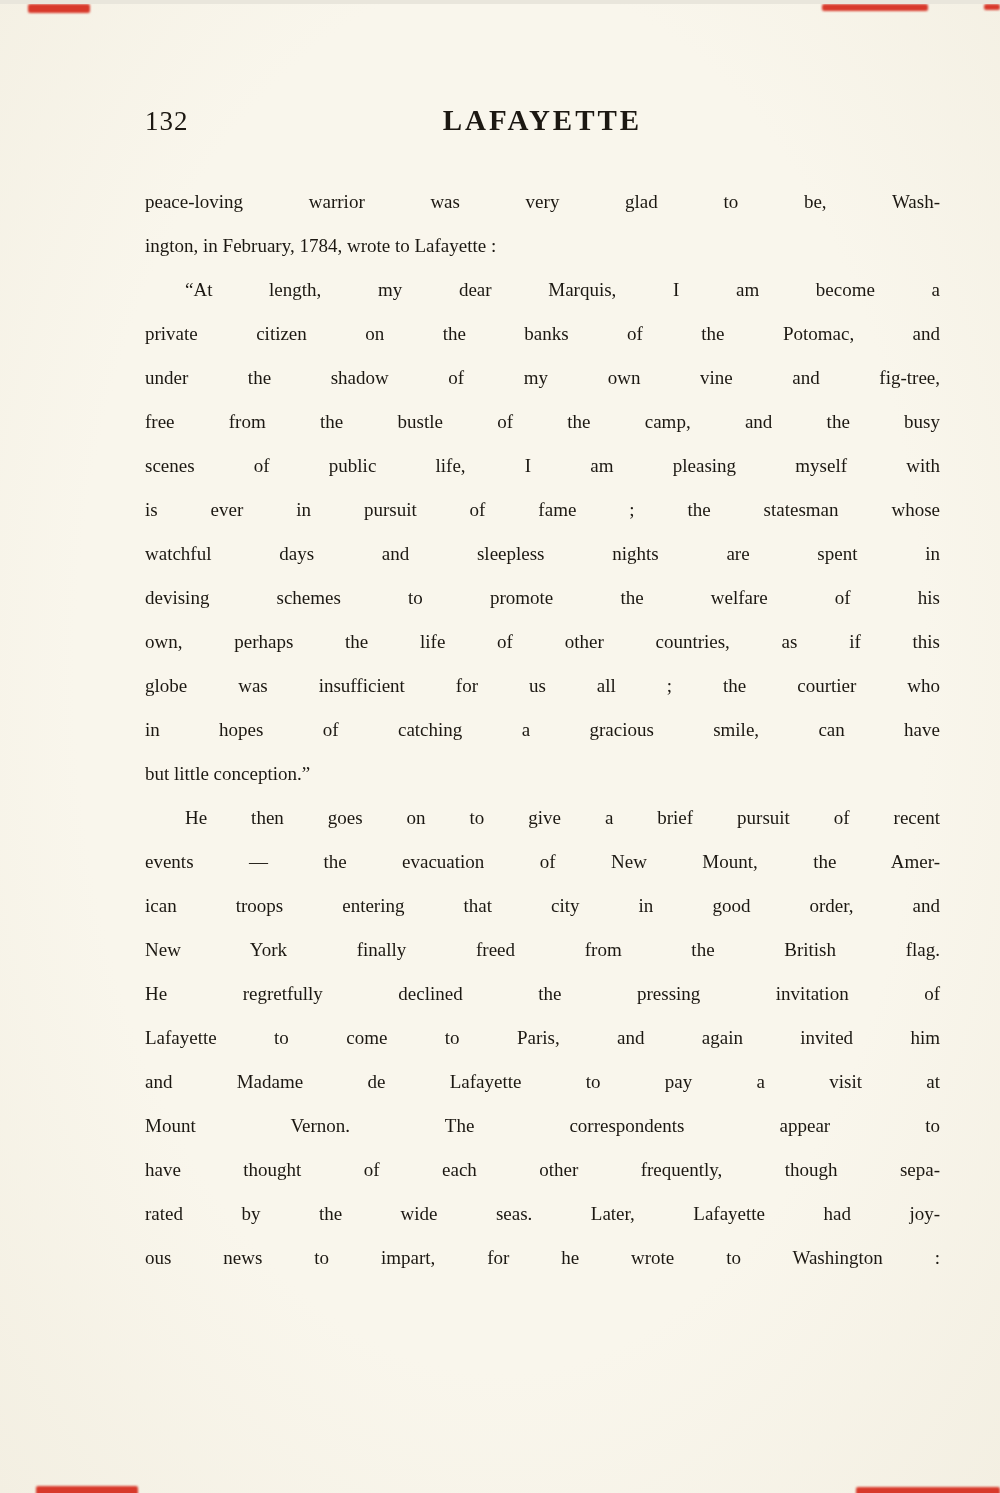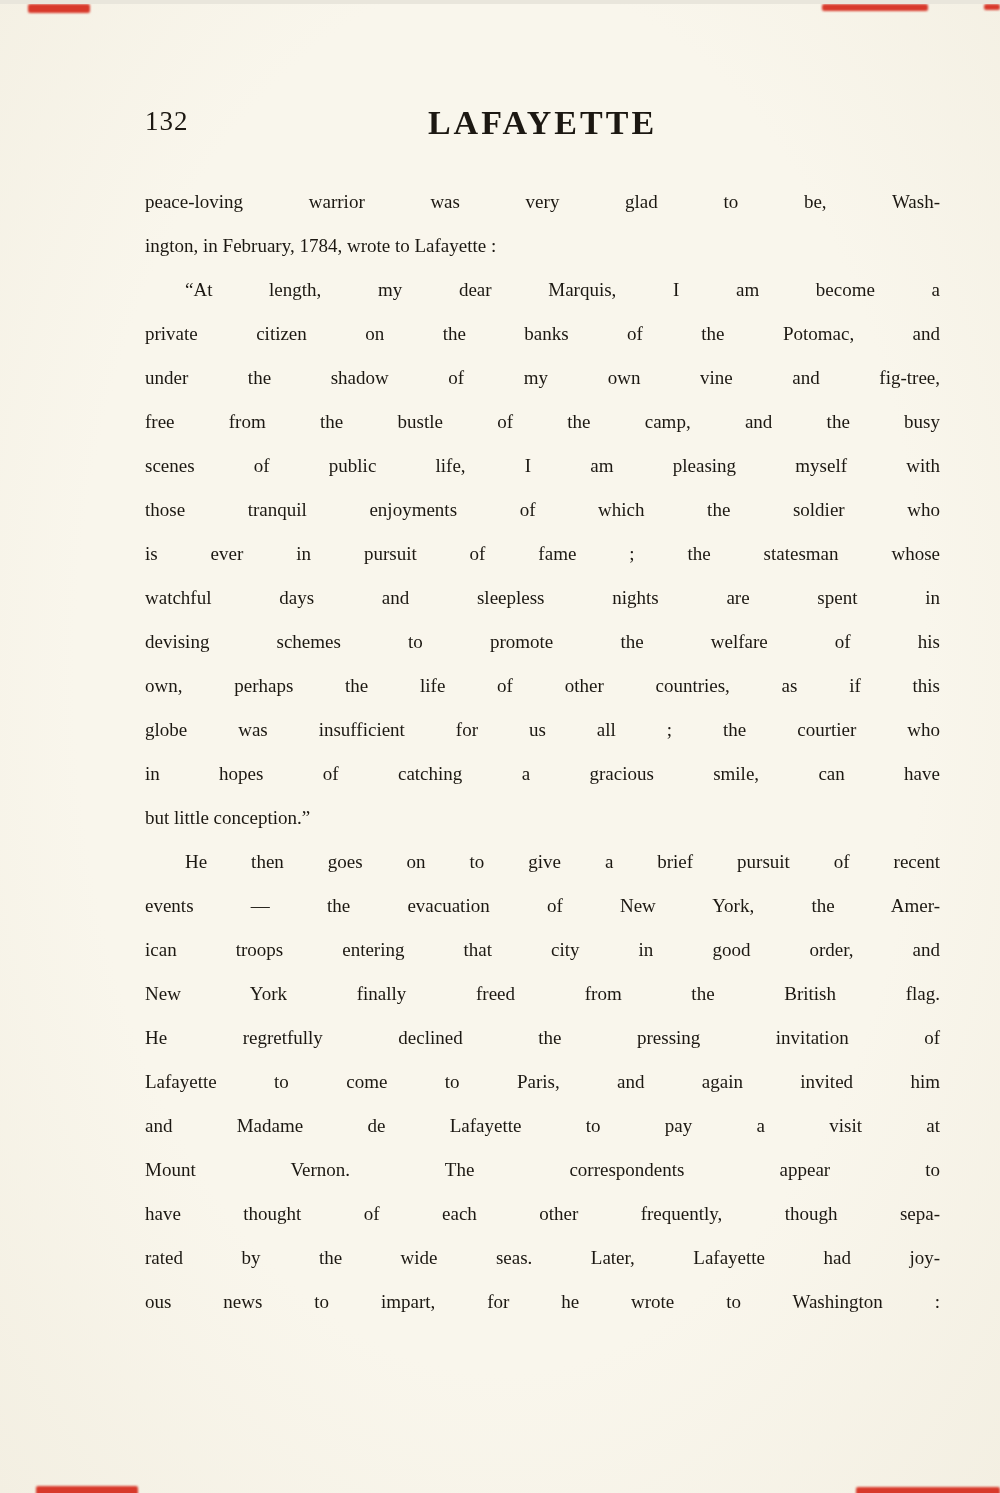--- a/index.html
+++ b/index.html
@@ -41,21 +41,21 @@
   .page-number {
     position: absolute;
     left: 0;
     top: 2px;
     font-size: 27px;
     letter-spacing: 1px;
   }
   .running-title {
     display: block;
     text-align: center;
-    font-size: 34px;
+    font-size: 29px;
     letter-spacing: 3px;
     font-weight: 600;
   }
 
   .body-text {
     position: absolute;
     top: 176px;
     left: 145px;
     width: 795px;
     font-size: 19px;
@@ -92,32 +92,31 @@
       <div class="paragraph">
         <div class="line">peace-loving warrior was very glad to be, Wash-</div>
         <div class="line no-justify">ington, in February, 1784, wrote to Lafayette :</div>
       </div>
       <div class="paragraph">
         <div class="line indent">“At length, my dear Marquis, I am become a</div>
         <div class="line">private citizen on the banks of the Potomac, and</div>
         <div class="line">under the shadow of my own vine and fig-tree,</div>
         <div class="line">free from the bustle of the camp, and the busy</div>
         <div class="line">scenes of public life, I am pleasing myself with</div>
-        <div class="line">those tranquil enjoyments of which the soldier who</div>
         <div class="line">is ever in pursuit of fame ; the statesman whose</div>
         <div class="line">watchful days and sleepless nights are spent in</div>
         <div class="line">devising schemes to promote the welfare of his</div>
         <div class="line">own, perhaps the life of other countries, as if this</div>
         <div class="line">globe was insufficient for us all ; the courtier who</div>
         <div class="line">in hopes of catching a gracious smile, can have</div>
         <div class="line no-justify">but little conception.”</div>
       </div>
       <div class="paragraph">
         <div class="line indent">He then goes on to give a brief pursuit of recent</div>
-        <div class="line">events — the evacuation of New York, the Amer-</div>
+        <div class="line">events — the evacuation of New Mount, the Amer-</div>
         <div class="line">ican troops entering that city in good order, and</div>
         <div class="line">New York finally freed from the British flag.</div>
         <div class="line">He regretfully declined the pressing invitation of</div>
         <div class="line">Lafayette to come to Paris, and again invited him</div>
         <div class="line">and Madame de Lafayette to pay a visit at</div>
         <div class="line">Mount Vernon. The correspondents appear to</div>
         <div class="line">have thought of each other frequently, though sepa-</div>
         <div class="line">rated by the wide seas.  Later, Lafayette had joy-</div>
         <div class="line">ous news to impart, for he wrote to Washington :</div>
       </div>

